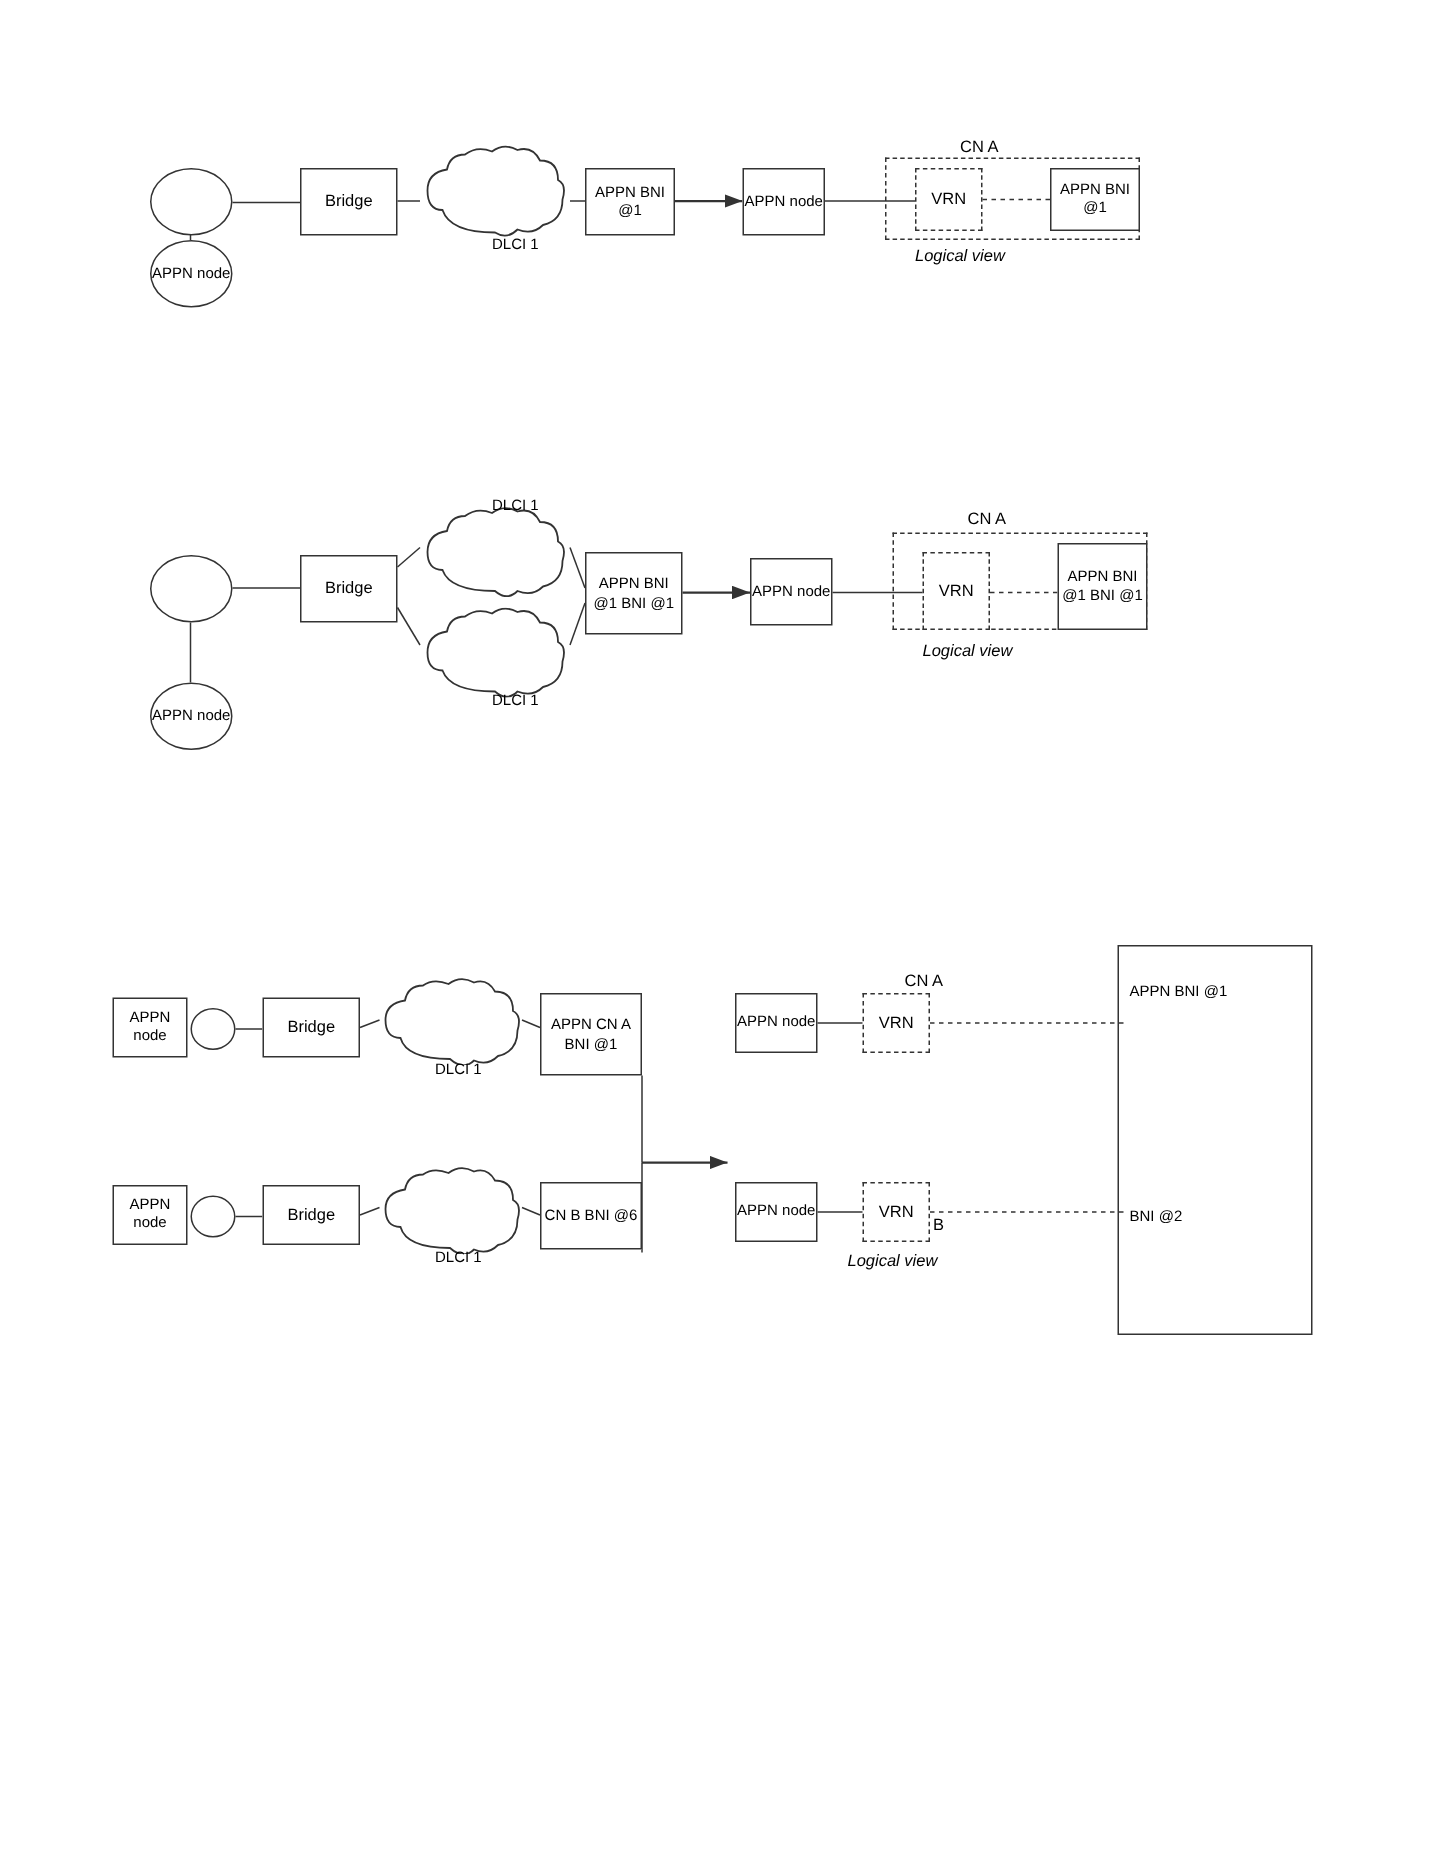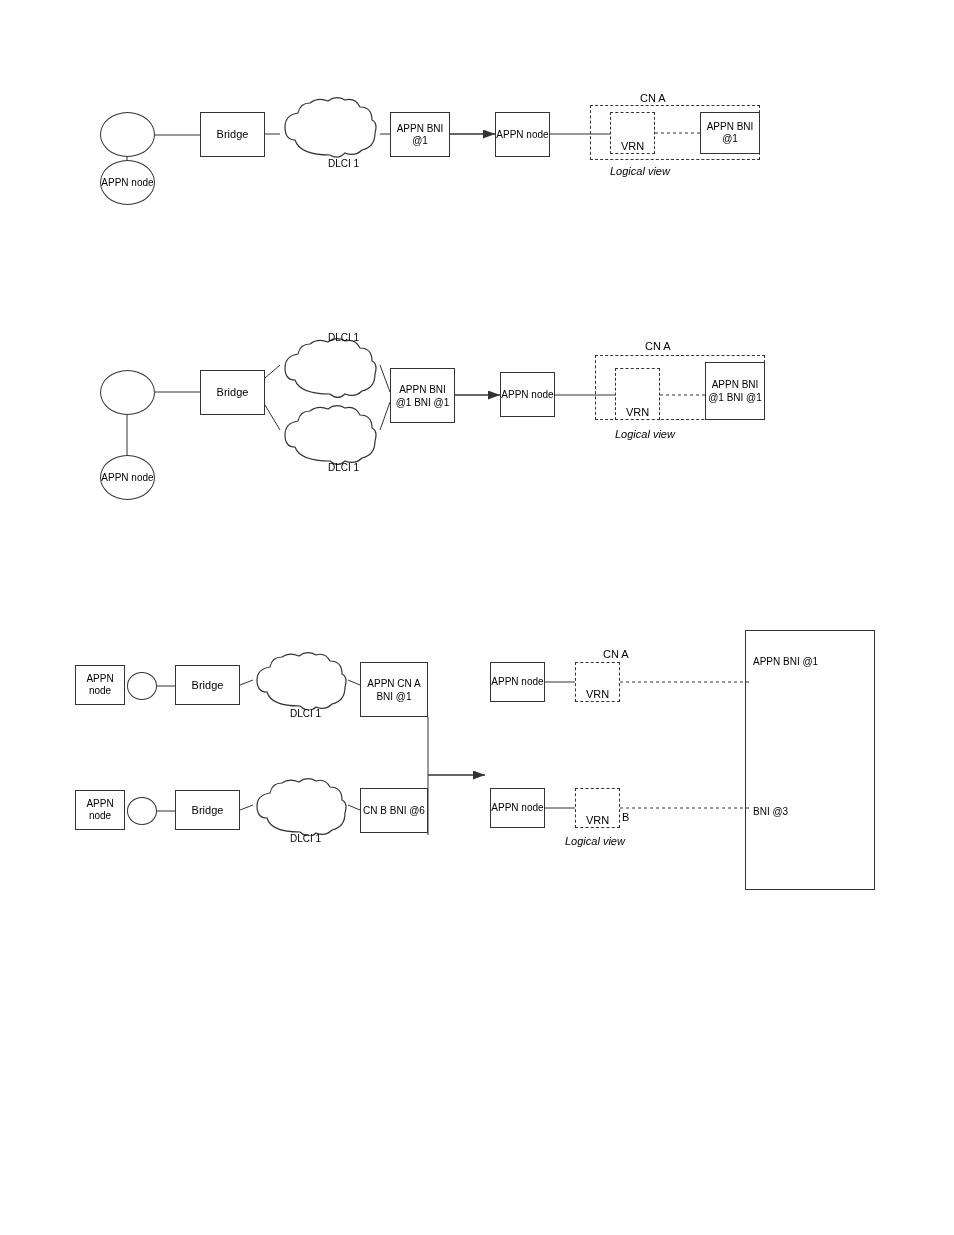--- a/index.html
+++ b/index.html
@@ -34,21 +34,21 @@
       display: flex;
       align-items: center;
       justify-content: center;
       text-align: center;
       position: absolute;
     }
     .dashed-box {
       border: 1px dashed #333;
       background: #fff;
       display: flex;
-      align-items: flex-end;
+      align-items: center;
       justify-content: center;
       text-align: center;
       line-height: 1.3;
       position: absolute;
     }
     .outer-dashed-box {
       border: 1px dashed #333;
       background: #fff;
       position: absolute;
     }
@@ -353,21 +353,21 @@
     <div class="dashed-box" style="left:500px; top:168px; width:45px; height:40px; font-size:11px;">
       <span>VRN</span>
     </div>
 
     <svg style="position:absolute;top:0;left:0;width:820px;height:300px;pointer-events:none;">
       <line x1="545" y1="188" x2="675" y2="188" stroke="#333" stroke-width="1" stroke-dasharray="3,3"></line>
       <line x1="470" y1="188" x2="500" y2="188" stroke="#333" stroke-width="1"></line>
     </svg>
 
     <div class="label" style="left:678px; top:185px; font-size:10px; line-height:1.3; text-align:center;">
-      <span>BNI @3</span>
+      <span>BNI @2</span>
     </div>
 
     <div class="label" style="left:490px; top:215px; font-size:11px; font-style:italic;">
       <span>Logical view</span>
     </div>
 
     <svg style="position:absolute;top:0;left:0;width:820px;height:300px;pointer-events:none;">
       <line x1="353" y1="97" x2="410" y2="155" stroke="none"></line>
     </svg>
 

